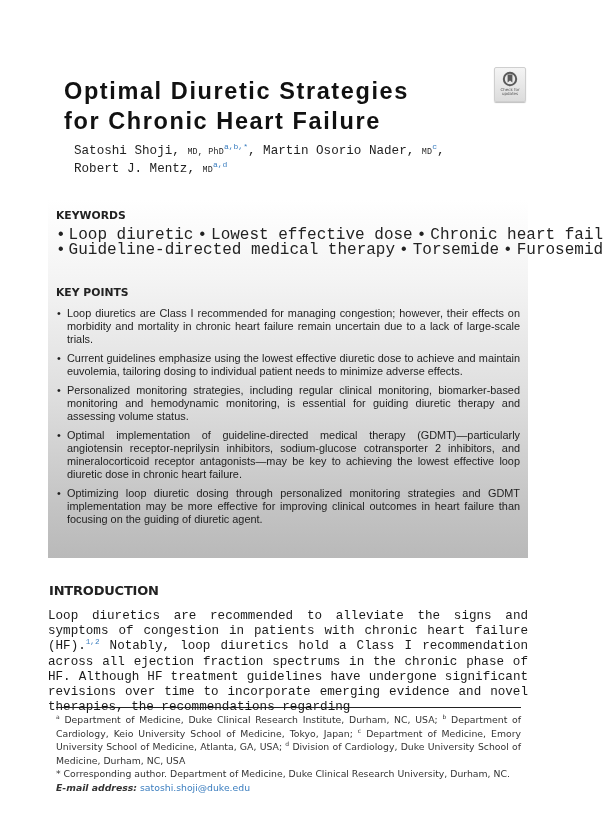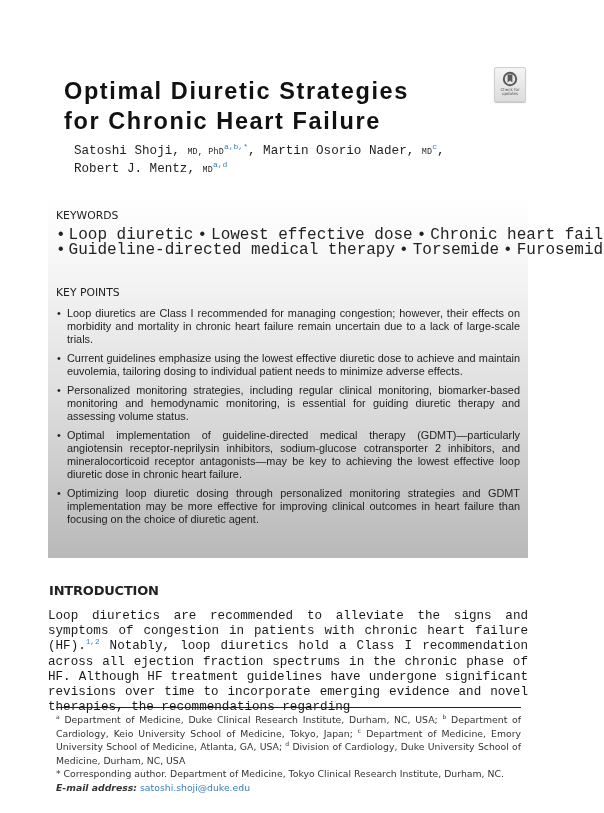--- a/index.html
+++ b/index.html
@@ -28,21 +28,21 @@
       font-family: Liberation Mono, monospace; font-size: 12.6px; line-height: 17px; color: #222; margin-left: 26px;
     }
     .authors .line { display: block; white-space: nowrap; }
     .authors .deg { font-size: 8.4px; letter-spacing: 0.2px; }
     .authors sup { font-size: 8px; color: #3a7dbf; vertical-align: 5px; line-height: 0; }
     .box {
       position: absolute; left: 48px; top: 200px; width: 480px; height: 358px;
       background: linear-gradient(to bottom, #ffffff 0%, #f4f4f4 22%, #dedede 55%, #c4c4c4 85%, #b9b9b9 100%);
     }
     .box h3 {
-      margin: 0; font-family: "DejaVu Sans", sans-serif; font-weight: normal; font-size: 10.8px;
+      margin: 0; font-family: "DejaVu Sans", sans-serif; font-weight: bold; font-size: 10.8px;
       color: #222; position: absolute; left: 8px;
     }
     .kw-h { top: 9px; }
     .kw {
       position: absolute; left: 8px; top: 28px; width: 460px;
       font-family: Liberation Mono, monospace; font-size: 16px; line-height: 15.4px; color: #222;
     }
     .kw .row { display: block; white-space: nowrap; }
     .kw .bul { margin-right: 3px; }
     .kw .sep { margin: 0 4px; }
@@ -110,27 +110,27 @@
     <span class="row" id="kw-row1"><span class="bul">•</span><span>Loop diuretic</span><span class="sep">•</span><span>Lowest effective dose</span><span class="sep">•</span><span>Chronic heart failure</span><span class="sep">•</span><span>Monitoring</span></span>
     <span class="row" id="kw-row2"><span class="bul">•</span><span>Guideline-directed medical therapy</span><span class="sep">•</span><span>Torsemide</span><span class="sep">•</span><span>Furosemide</span></span>
   </div>
 
   <h3 class="kp-h">KEY POINTS</h3>
   <ul class="kp">
     <li><span class="dot">•</span><span>Loop diuretics are Class I recommended for managing congestion; however, their effects on morbidity and mortality in chronic heart failure remain uncertain due to a lack of large-scale trials.</span></li>
     <li><span class="dot">•</span><span>Current guidelines emphasize using the lowest effective diuretic dose to achieve and maintain euvolemia, tailoring dosing to individual patient needs to minimize adverse effects.</span></li>
     <li><span class="dot">•</span><span>Personalized monitoring strategies, including regular clinical monitoring, biomarker-based monitoring and hemodynamic monitoring, is essential for guiding diuretic therapy and assessing volume status.</span></li>
     <li><span class="dot">•</span><span>Optimal implementation of guideline-directed medical therapy (GDMT)—particularly angiotensin receptor-neprilysin inhibitors, sodium-glucose cotransporter 2 inhibitors, and mineralocorticoid receptor antagonists—may be key to achieving the lowest effective loop diuretic dose in chronic heart failure.</span></li>
-    <li><span class="dot">•</span><span>Optimizing loop diuretic dosing through personalized monitoring strategies and GDMT implementation may be more effective for improving clinical outcomes in heart failure than focusing on the choice of diuretic agent.</span></li>
+    <li><span class="dot">•</span><span>Optimizing loop diuretic dosing through personalized monitoring strategies and GDMT implementation may be more effective for improving clinical outcomes in heart failure than focusing on the guiding of diuretic agent.</span></li>
   </ul>
 </div>
 
 <h2 class="intro-h">INTRODUCTION</h2>
 <p class="intro"><span>Loop diuretics are recommended to alleviate the signs and symptoms of congestion in patients with chronic heart failure (HF).</span><sup>1,2</sup><span> Notably, loop diuretics hold a Class I recommendation across all ejection fraction spectrums in the chronic phase of HF. Although HF treatment guidelines have undergone significant revisions over time to incorporate emerging evidence and novel therapies, the recommendations regarding</span></p>
 
 <div class="footrule"></div>
 <p class="foot">
   <span>
     <sup>a</sup><span> Department of Medicine, Duke Clinical Research Institute, Durham, NC, USA; </span><sup>b</sup><span> Department of Cardiology, Keio University School of Medicine, Tokyo, Japan; </span><sup>c</sup><span> Department of Medicine, Emory University School of Medicine, Atlanta, GA, USA; </span><sup>d</sup><span> Division of Cardiology, Duke University School of Medicine, Durham, NC, USA</span>
   </span>
-  <span class="block">* Corresponding author. Department of Medicine, Tokyo Clinical Research Institute, Durham, NC.</span>
+  <span class="block">* Corresponding author. Department of Medicine, Duke Clinical Research University, Durham, NC.</span>
   <span class="block"><em>E-mail address:</em> <a>satoshi.shoji@duke.edu</a></span>
 </p>
 
 </body></html>

